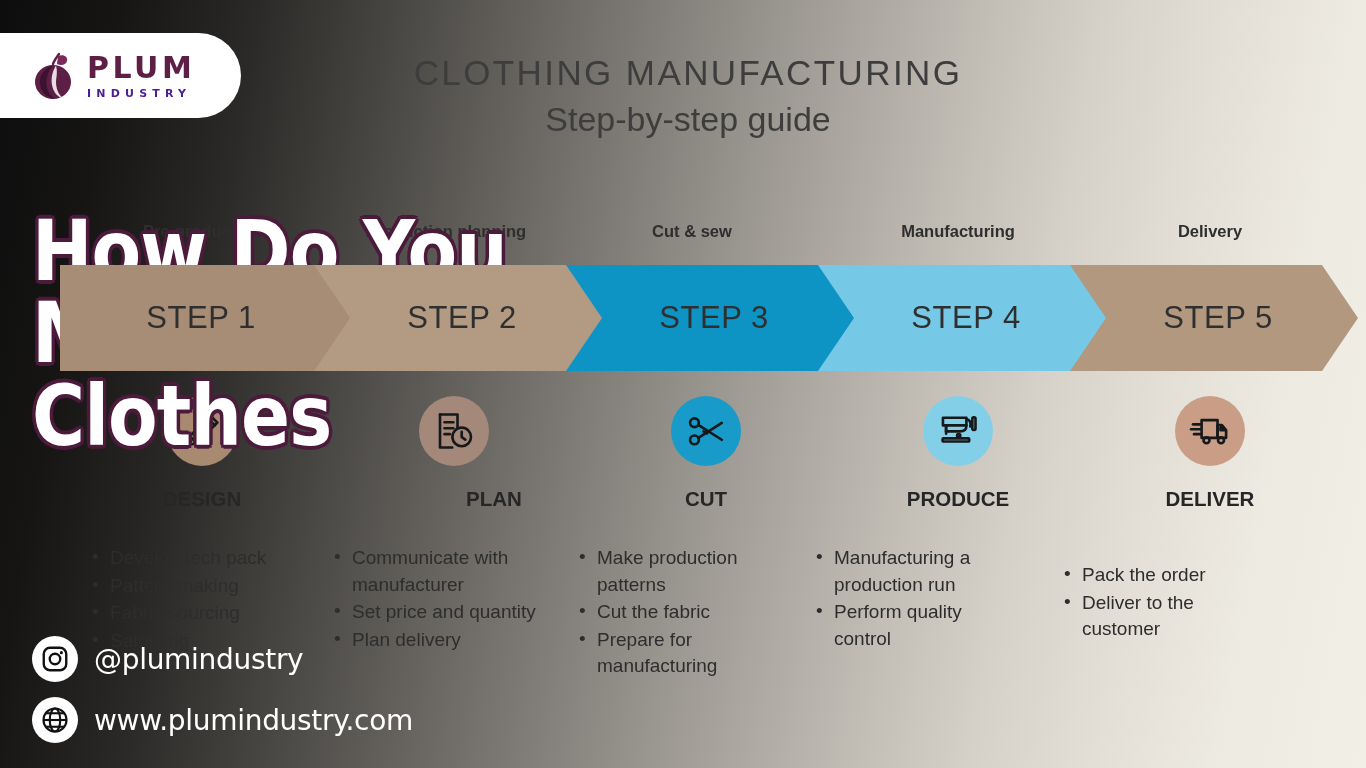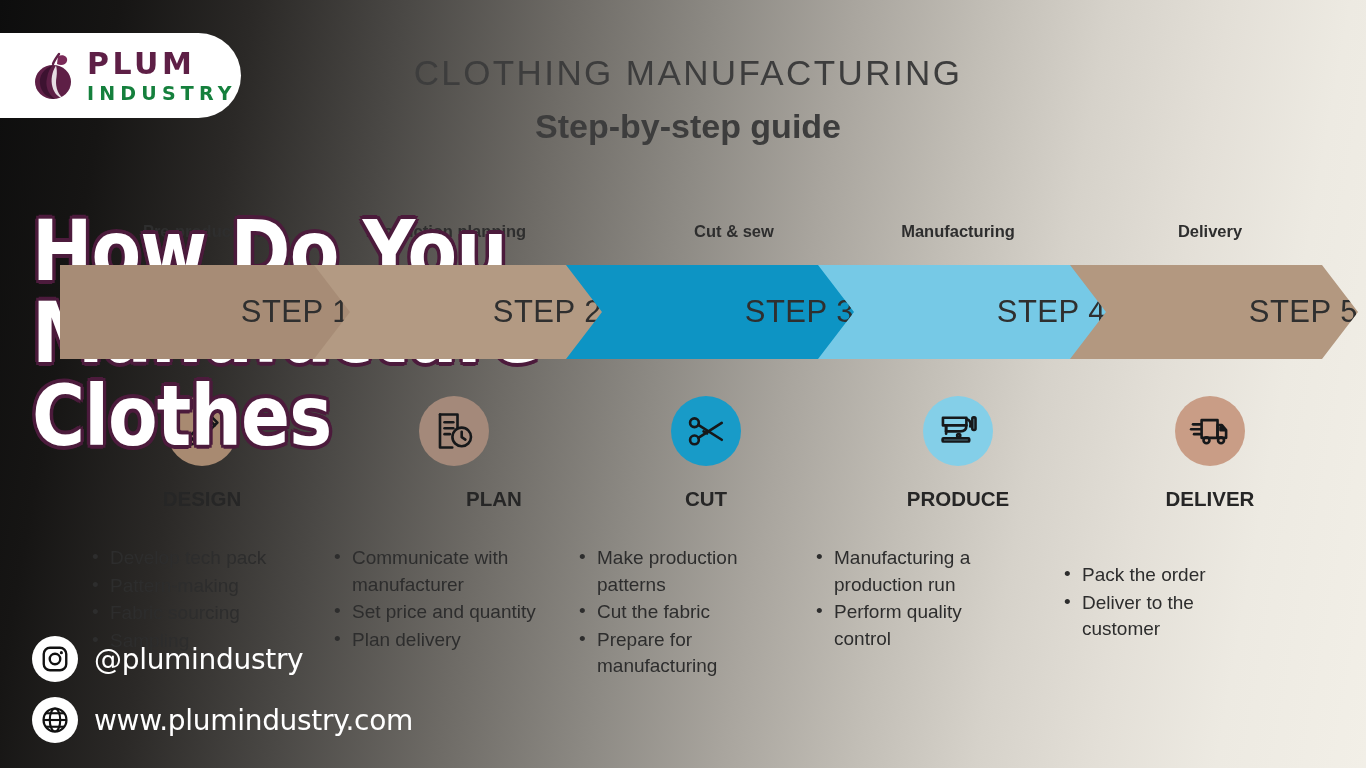--- a/index.html
+++ b/index.html
@@ -30,51 +30,51 @@
   }
   .plum-mark{ width:46px; height:50px; flex:0 0 auto; }
   .logo-words{ display:flex; flex-direction:column; line-height:1; }
   .logo-plum{
     font-family:"DejaVu Sans", sans-serif;
     font-size:30px; font-weight:700; letter-spacing:3.5px;
     color:#5e1f46;
   }
   .logo-industry{
     font-family:"DejaVu Sans", sans-serif;
-    font-size:19px; font-weight:700; letter-spacing:5.2px;
-    color:#15803d; margin-top:5px;
+    font-size:11px; font-weight:700; letter-spacing:5.2px;
+    color:#4c1d95; margin-top:5px;
   }
 
   
   .headline-block{
     position:absolute; left:378px; top:52px; width:620px;
     text-align:center; color:#3a3a3a;
   }
   .hl-1{
     font-size:35px; font-weight:400; letter-spacing:2.4px;
     color:#3d3d3d; line-height:1.18;
   }
   .hl-2{
-    font-size:34px; font-weight:700; color:#3d3d3d;
-    line-height:1.3; margin-top:11px;
+    font-size:34px; font-weight:400; color:#3d3d3d;
+    line-height:1.3; margin-top:4px;
   }
 
   
   .steps-labels{
     position:absolute; left:60px; top:222px; width:1255px; height:26px;
   }
   .steps-labels span{
     position:absolute; top:0;
     font-size:16.5px; font-weight:700; color:#2e2e2e;
     white-space:nowrap; transform:translateX(-50%);
   }
   .chev-row{ position:absolute; left:60px; top:265px; width:1260px; height:106px; }
   .chev{
-    position:absolute; top:0; height:94px;
-    display:flex; align-items:center; justify-content:flex-end;
+    position:absolute; top:0; height:106px;
+    display:flex; align-items:center; justify-content:center;
     clip-path: polygon(0 0, calc(100% - 36px) 0, 100% 50%, calc(100% - 36px) 100%, 0 100%);
   }
   .chev.notched{
     clip-path: polygon(0 0, calc(100% - 36px) 0, 100% 50%, calc(100% - 36px) 100%, 0 100%, 36px 50%);
   }
   .chev span{
     font-size:31px; font-weight:400; color:#2f2f2f; letter-spacing:0.5px;
   }
 
   
@@ -160,21 +160,21 @@
   </div>
 
   <div class="headline-block">
     <div class="hl-1">CLOTHING MANUFACTURING</div>
     <div class="hl-2">Step-by-step guide</div>
   </div>
 
   <div class="steps-labels" id="phaseLabels">
       <span style="left: 142px;">Pre-production</span>
       <span style="left: 386px;">Production planning</span>
-      <span style="left: 674px;">Cut &amp; sew</span>
+      <span style="left: 632px;">Cut &amp; sew</span>
       <span style="left: 898px;">Manufacturing</span>
       <span style="left: 1150px;">Delivery</span>
     </div>
 
   <div class="chev-row" id="chevRow">
       <div class="chev" style="left: 0px; width: 290px; background: rgb(167, 140, 118); z-index: 5;">
         <span style="margin-left: -8px;">STEP 1</span>
       </div>
       <div class="chev notched" style="left: 252px; width: 290px; background: rgb(179, 154, 131); z-index: 4;">
         <span style="margin-left: 10px;">STEP 2</span>

